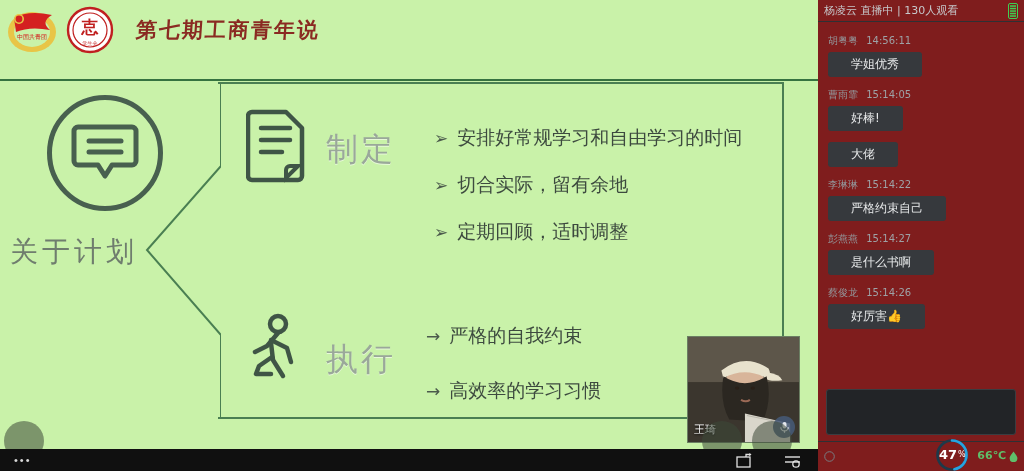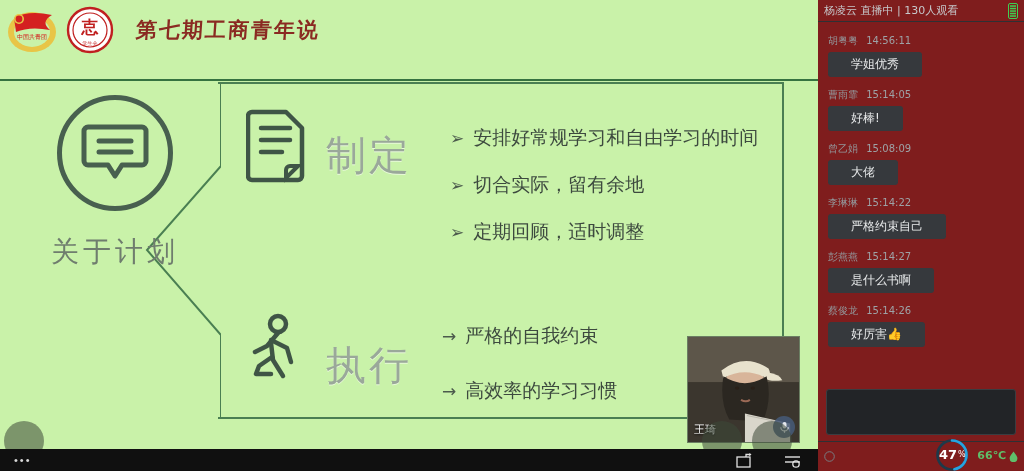--- a/index.html
+++ b/index.html
@@ -34,41 +34,41 @@
   
   #bracket {
     position:absolute; left:218px; top:82px; width:566px; height:337px;
     border:2px solid #4a7f52; border-left:none;
   }
   
   #notch { position:absolute; left:145px; top:82px; width:76px; height:337px; }
   #notch svg { display:block; }
 
   
-  #topic-block { position:absolute; left:20px; top:95px; width:190px; text-align:center; }
+  #topic-block { position:absolute; left:10px; top:95px; width:190px; }
   #topic-circle {
     width:116px; height:116px; border-radius:50%;
     border:5px solid #48604f; margin:0 auto;
     display:flex; align-items:center; justify-content:center;
   }
   #topic-label {
     margin-top:22px; font-size:28px; letter-spacing:4px;
     color:#6f7d6e; font-family:"DejaVu Sans", sans-serif;
   }
 
   
   .row { position:absolute; display:flex; align-items:flex-start; }
   #row-plan { left:240px; top:106px; }
   #row-exec { left:240px; top:312px; }
 
   .row-icon { width:74px; height:92px; flex:0 0 74px; display:flex; align-items:flex-start; justify-content:center; }
   #row-exec .row-icon { height:86px; }
 
   .row-title {
-    font-size:40px; letter-spacing:3px; color:#9aa89a;
+    font-size:32px; letter-spacing:3px; color:#9aa89a;
     font-family:"DejaVu Sans", sans-serif;
     margin:22px 0 0 12px; flex:0 0 auto; white-space:nowrap;
     text-shadow:0 1px 0 rgba(255,255,255,.55);
   }
   #row-exec .row-title { margin-top:26px; }
 
   .bullets { margin-left:38px; margin-top:22px; }
   #row-exec .bullets { margin-left:30px; margin-top:14px; }
 
   .bullet {
@@ -344,24 +344,20 @@
         <div class="msg-bubble">学姐优秀</div>
       </div>
       <div class="msg">
         <div class="msg-meta">
           <span class="msg-user">曹雨霏</span>
           <span class="msg-time">15:14:05</span>
         </div>
         <div class="msg-bubble">好棒!</div>
       </div>
       <div class="msg">
-        <div class="msg-meta">
-          <span class="msg-user">曾乙娟</span>
-          <span class="msg-time">15:08:09</span>
-        </div>
         <div class="msg-bubble">大佬</div>
       </div>
       <div class="msg">
         <div class="msg-meta">
           <span class="msg-user">李琳琳</span>
           <span class="msg-time">15:14:22</span>
         </div>
         <div class="msg-bubble">严格约束自己</div>
       </div>
       <div class="msg">

